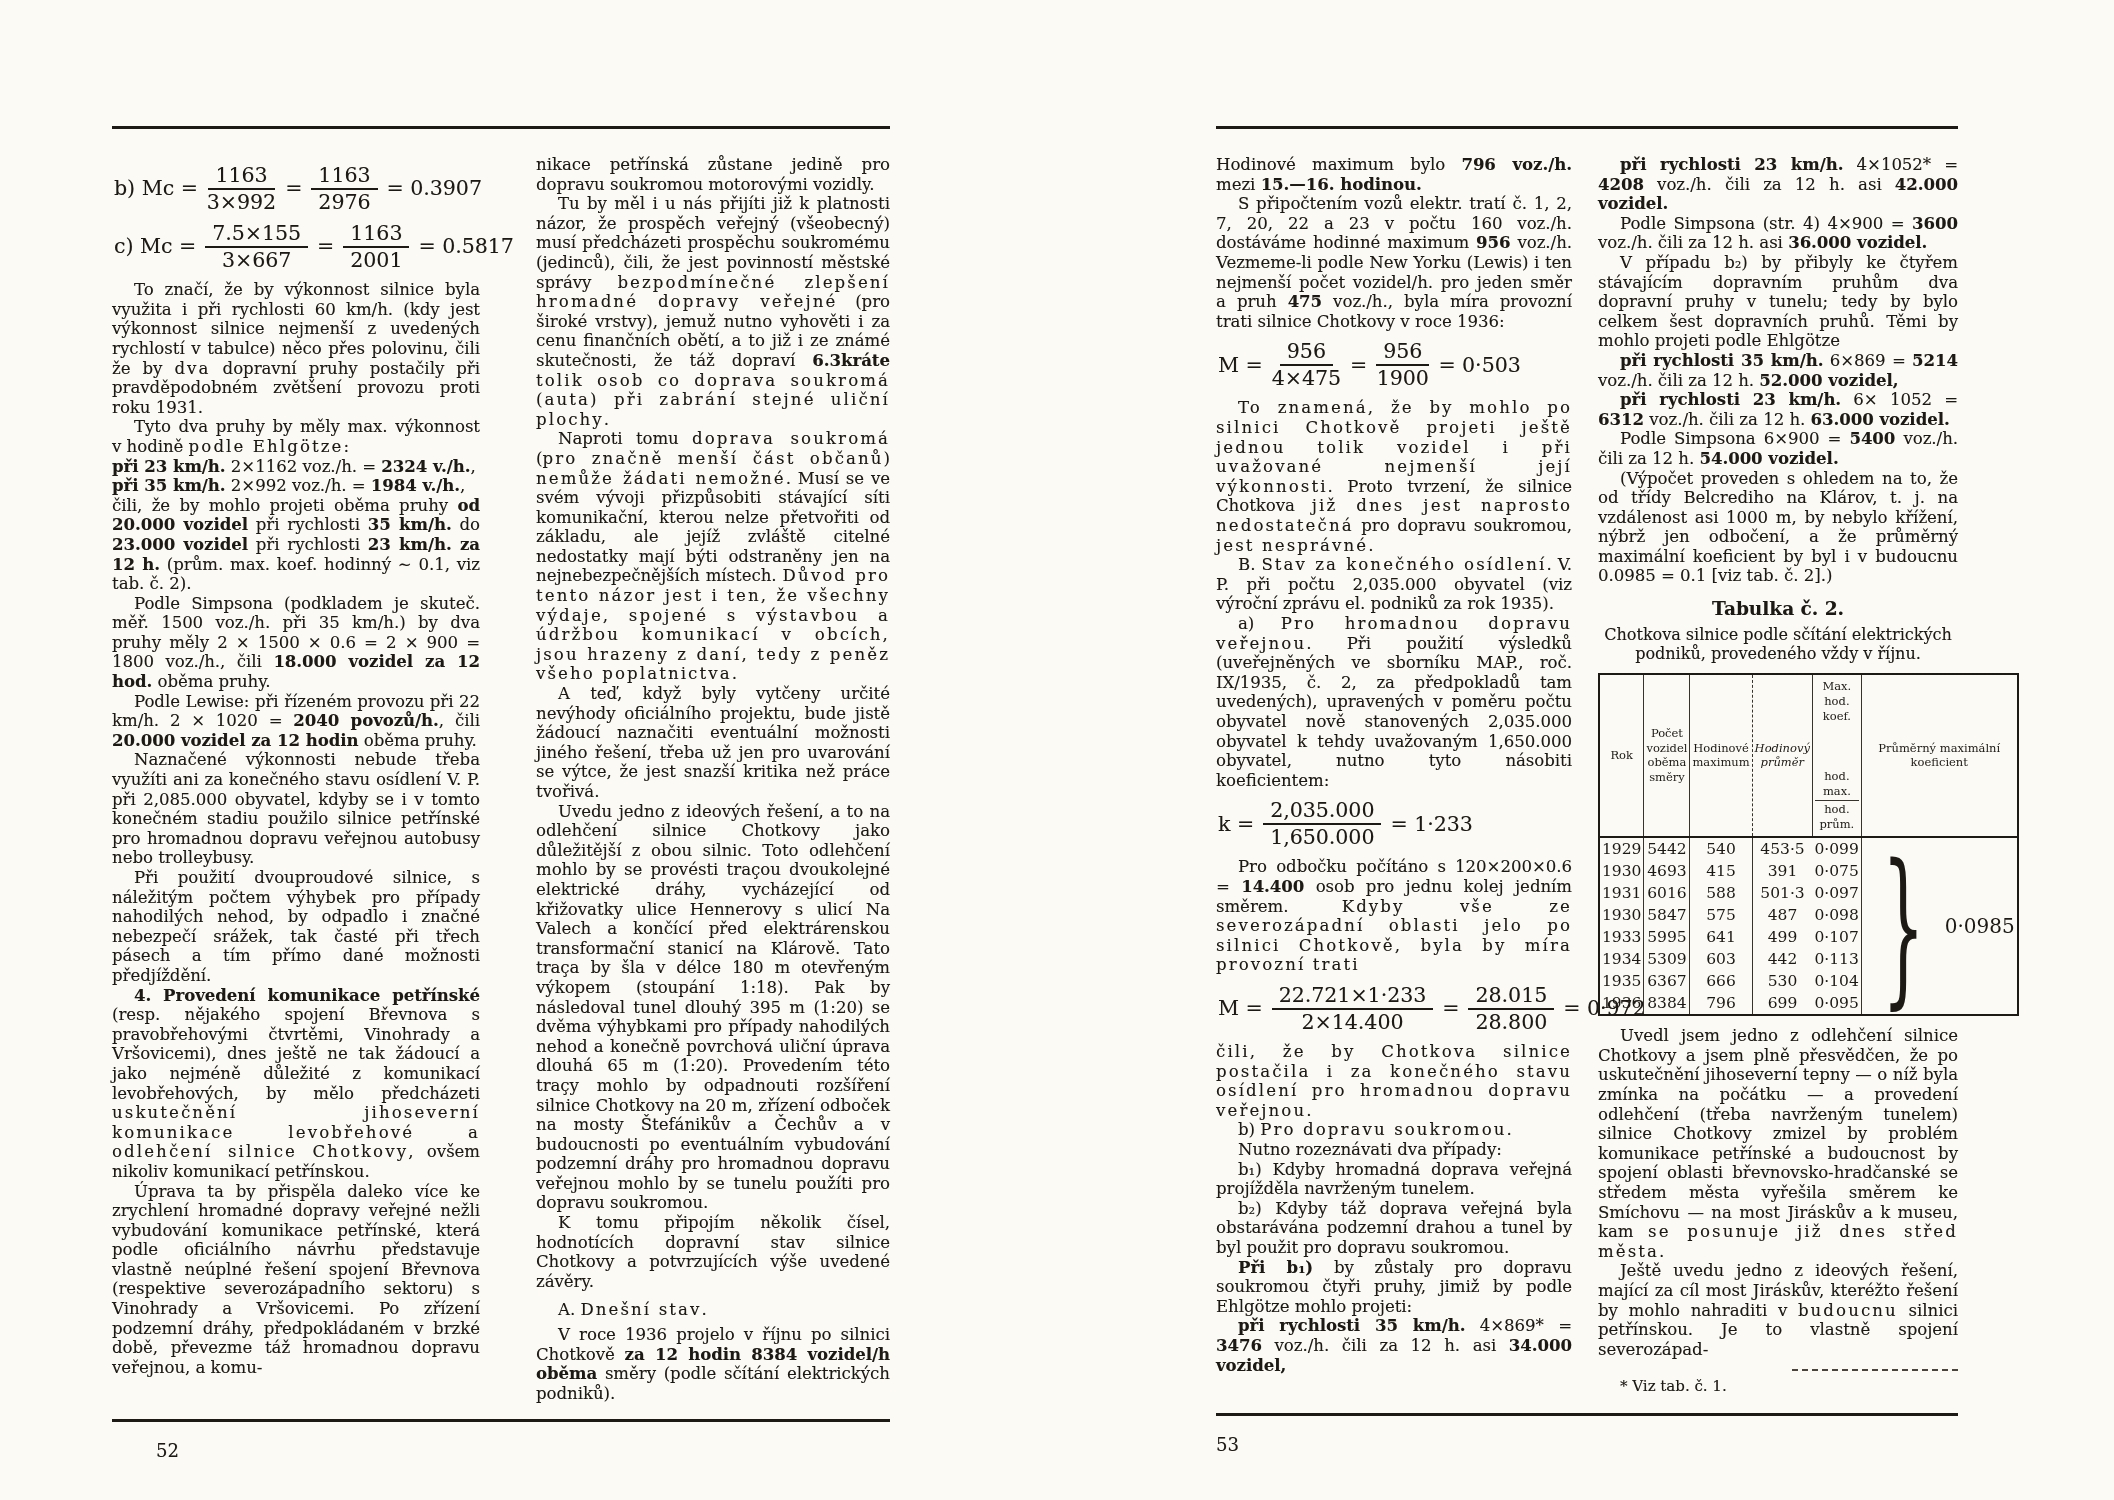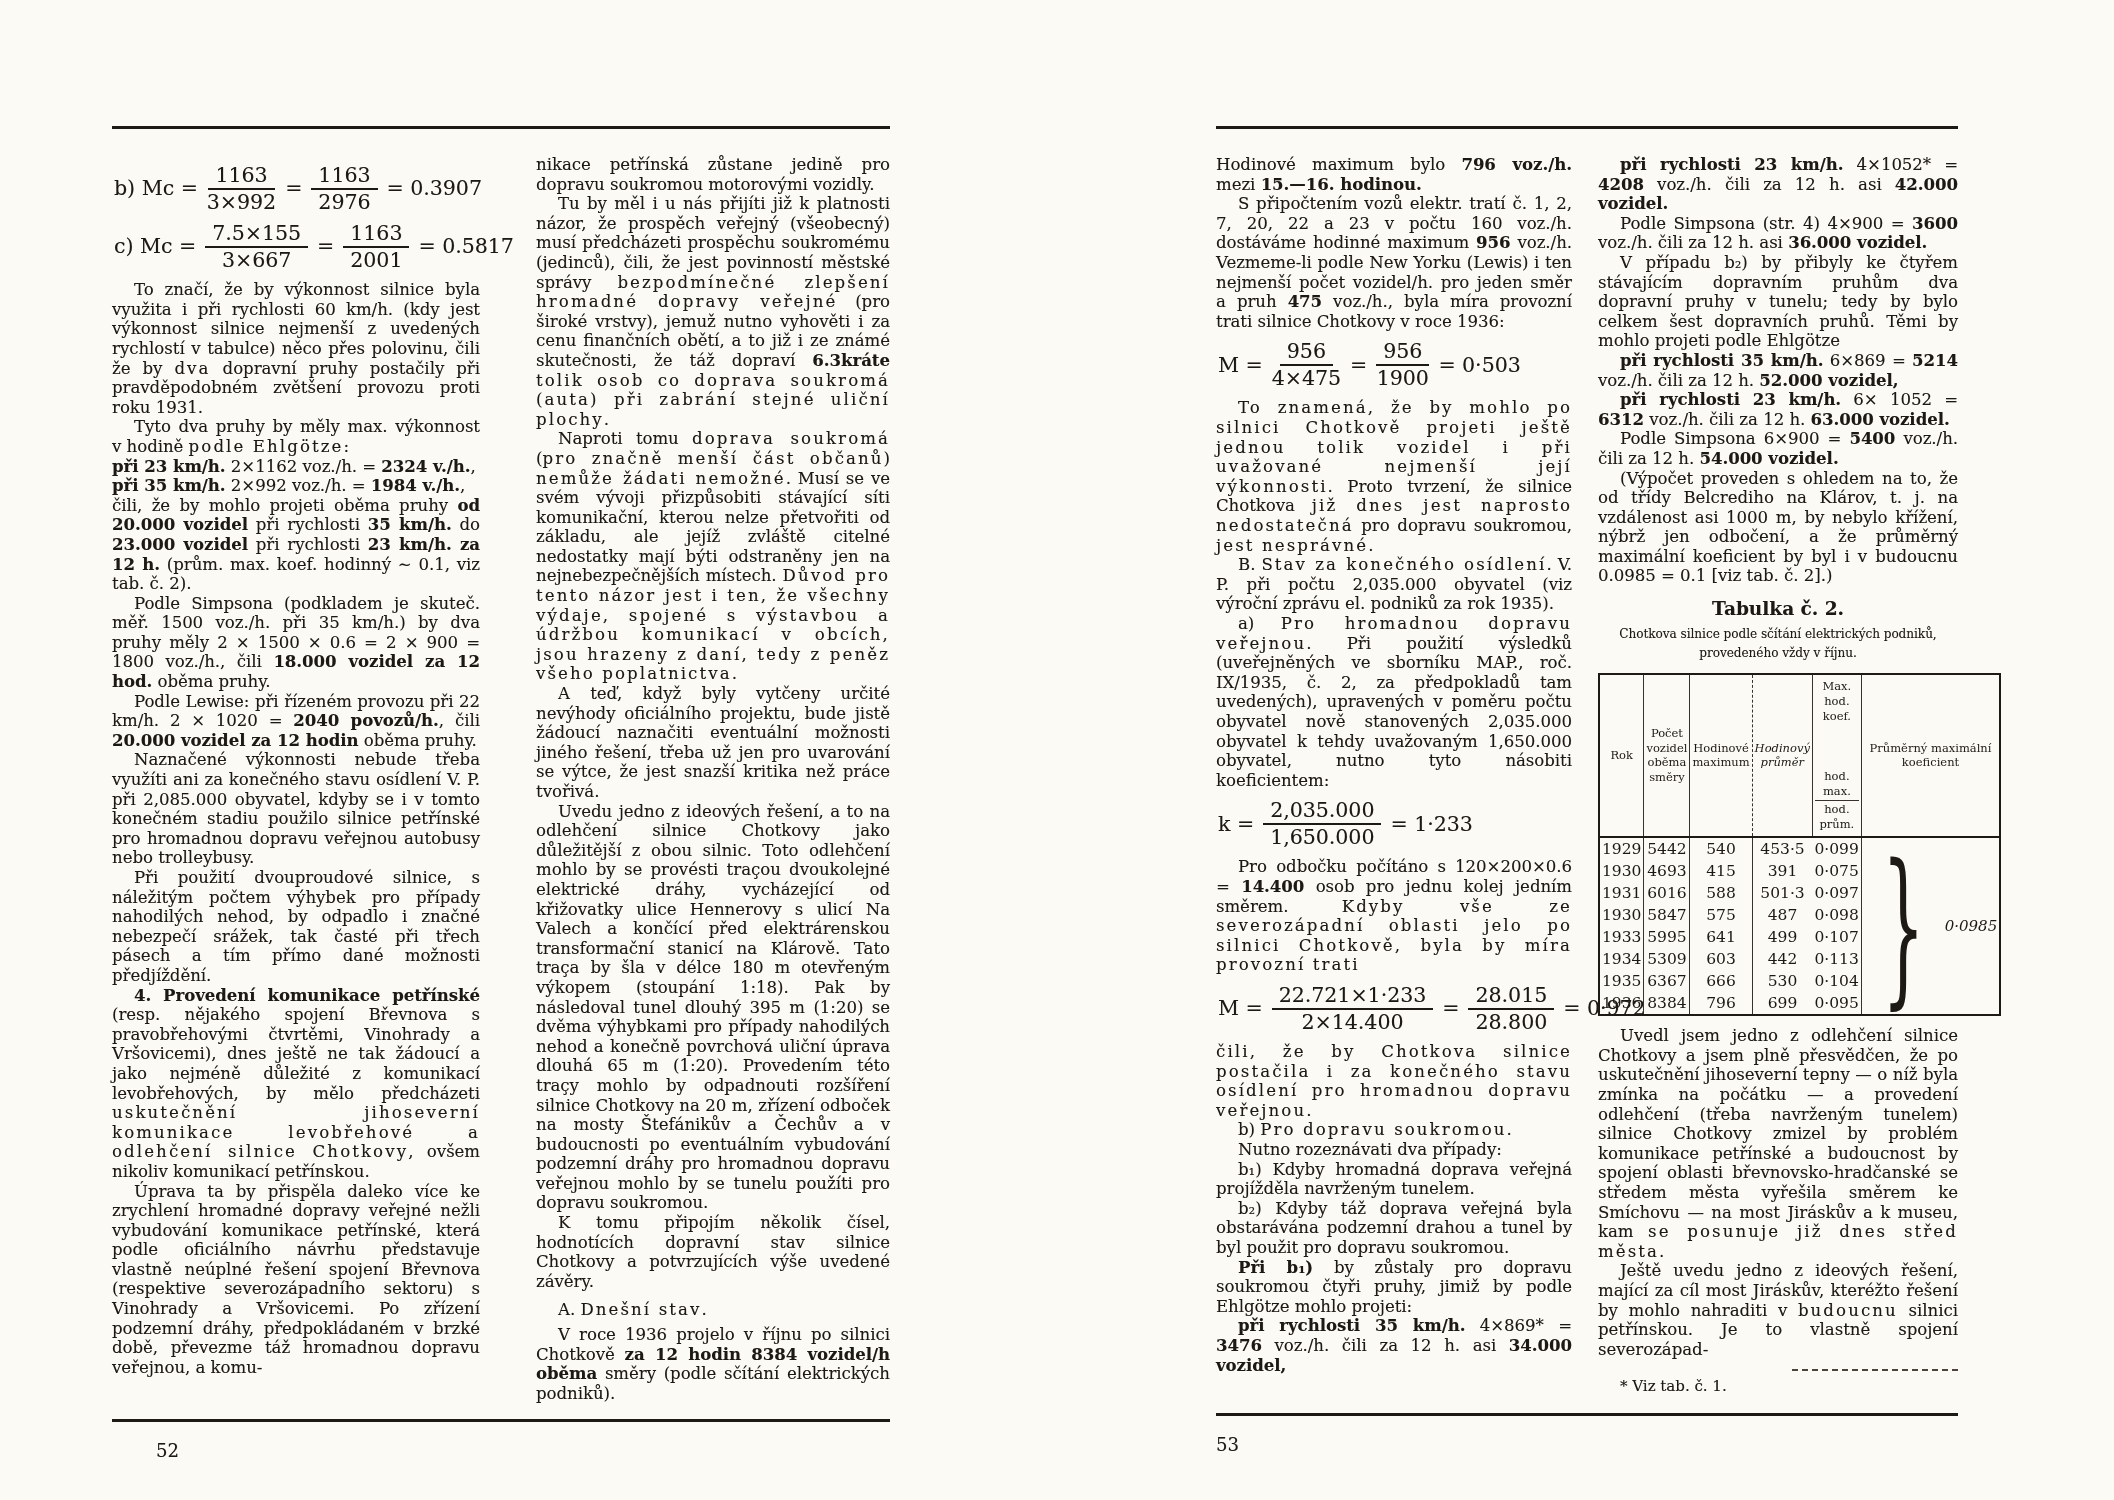--- a/index.html
+++ b/index.html
@@ -33,41 +33,41 @@
   .formula {
     display:flex; align-items:center; gap:9px; margin:9px 0 9px 2px;
     font-size:20.5px; line-height:1.1;
     text-shadow:0.25px 0.25px 0 rgba(30,24,18,0.35);
     white-space:nowrap;
   }
   .frac { display:inline-flex; flex-direction:column; align-items:center; }
   .frac .num { padding:0 7px 1px; border-bottom:2px solid #1d1915; }
   .frac .den { padding-top:1px; }
   .tbl-title { text-align:center; font-weight:bold; font-size:18.5px; margin:13px 0 6px; text-indent:0; }
-  .tbl-sub   { text-align:center; font-size:12px; line-height:19px; margin:0 0 10px; text-indent:0; }
+  .tbl-sub   { text-align:center; font-size:16px; line-height:19px; margin:0 0 10px; text-indent:0; }
   table { width:100%; border-collapse:collapse; border:2.5px solid #1d1915; margin:2px 0 10px; }
   th {
     font-size:11.5px; font-weight:normal; line-height:1.3; padding:4px 2px;
     border-bottom:2.5px solid #1d1915; text-align:center; vertical-align:middle;
   }
   td { font-size:15.5px; text-align:center; padding:2px 2px; vertical-align:middle; }
   th + th, td + td { border-left:1.2px solid #37322b; }
   th.th-prumer { border-left-style:dashed;font-style:italic; }
   td.c-koef { border-left:none; }
   .kfrac { margin-top:2px; }
   .knum { display:inline-block; border-bottom:1px solid #37322b; padding:0 4px 1px;margin-top:44px; }
   .kden { display:block; padding-top:1px; }
   .avgcell { padding:0 2px; }
   .avgflex { display:flex; align-items:center; justify-content:center; }
   .brace {
     display:inline-block; font-size:168px; line-height:1;
     transform:scaleX(0.40); transform-origin:center; font-weight:300;
     margin-right:-12px; margin-left:-14px; color:#1d1915;
   }
-  .avgval { font-size:15px;font-style:italic; }
+  .avgval { font-size:20px; }
   .fn-rule { border:0; border-top:2px dashed #4a443c; width:46%; margin:10px 0 6px auto; }
   .footnote { font-size:15px; }
   .page-num { font-size:18px; margin-top:18px; text-shadow:0.25px 0.25px 0 rgba(30,24,18,0.35); }
   .pn-left  { text-align:left;  padding-left:44px; }
   .pn-right { text-align:left; padding-right:22px; }
 </style>
 </head>
 <body>
 
 <div class="page page-left">

